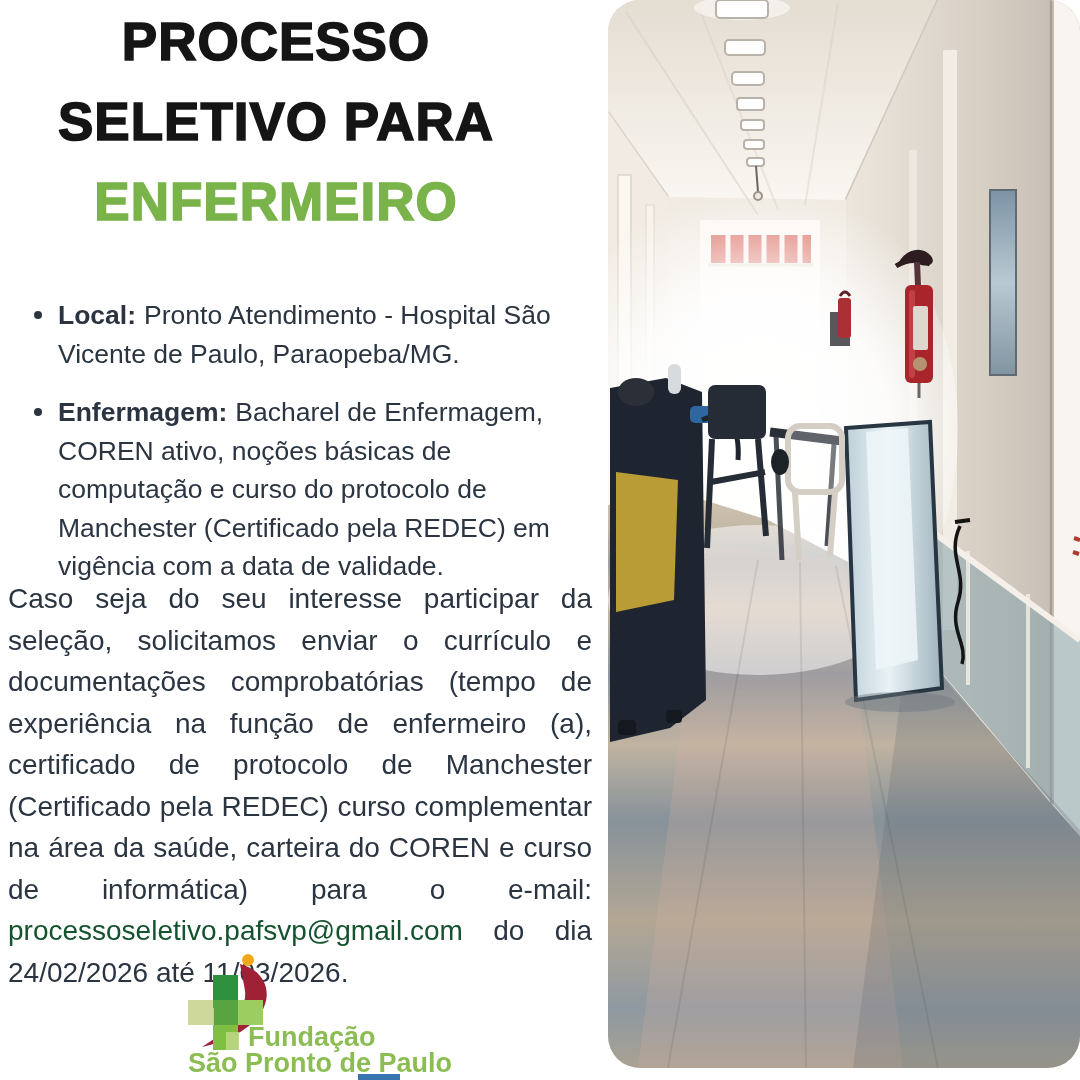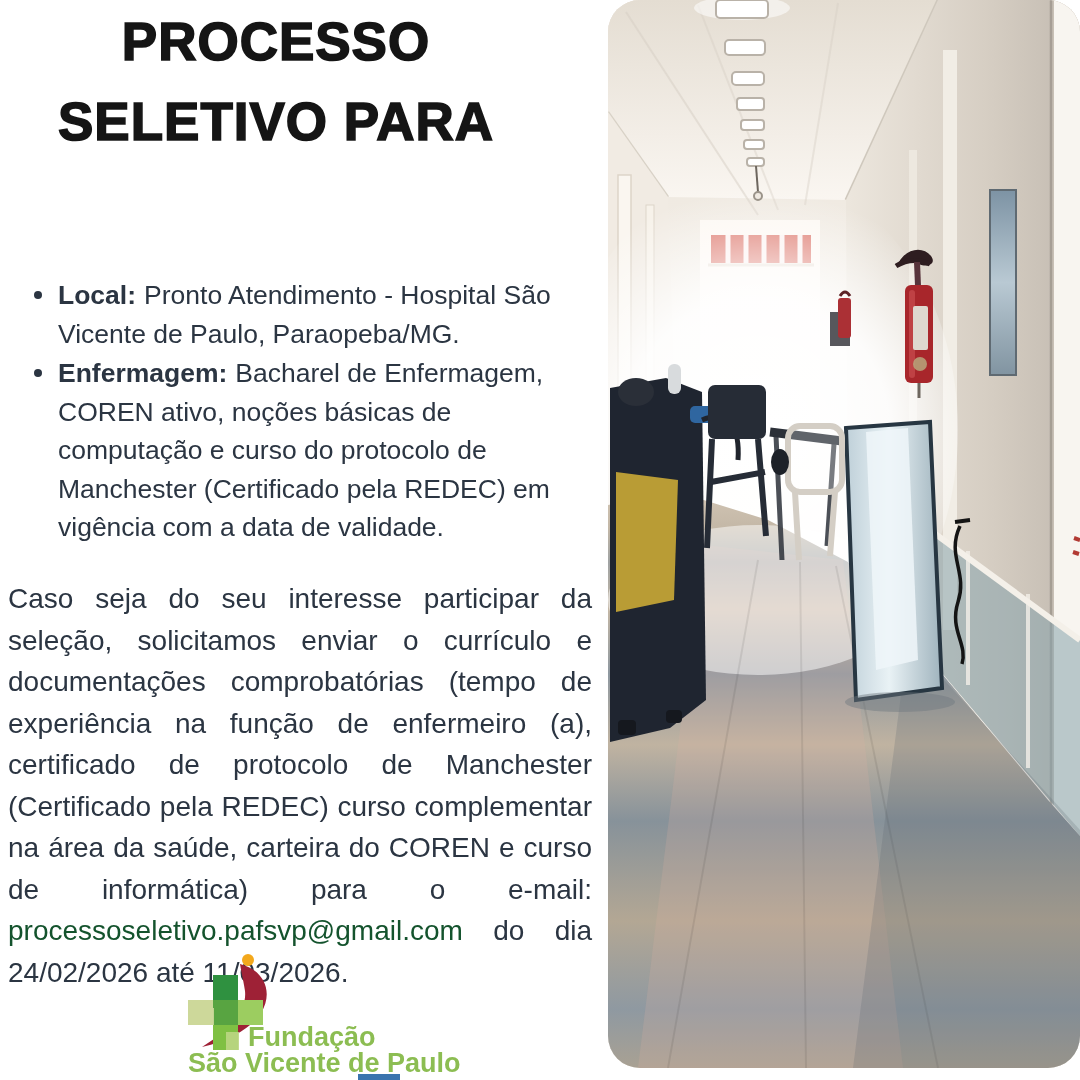--- a/index.html
+++ b/index.html
@@ -11,21 +11,21 @@
   .left { position:absolute; left:0; top:0; width:600px; height:1080px; }
 
   .title { position:absolute; left:0; top:2px; width:552px; text-align:center; }
   .title span { display:block; font-weight:800; font-size:53px; line-height:80px;
                 letter-spacing:1px; -webkit-text-stroke:1.6px currentColor; }
   .t-black { color:#151515; }
   .t-green { color:#79b34a; }
 
   .details { position:absolute; left:32px; top:276px; width:556px; list-style:none; }
   .details li { position:relative; padding-left:26px; font-size:26.5px; line-height:38.5px;
-                color:#2b3542; margin-bottom:1px; }
+                color:#2b3542; margin-bottom:1px;margin-top:20px; }
   .details li::before { content:""; position:absolute; left:2px; top:15px; width:8px; height:8px;
                         border-radius:50%; background:#2b3542; }
   .lbl { font-weight:700; margin-right:8px; }
 
   .para { position:absolute; left:8px; top:578px; width:584px; font-size:28px;
           line-height:41.5px; color:#2b3542; text-align:justify; }
   .para .email { color:#14532d; }
 
   
   .logo { position:absolute; left:0; top:946px; width:600px; height:134px; }
@@ -42,20 +42,21 @@
 </head>
 <body>
 
 <div class="canvas">
 
   <div class="left">
 
     <div class="title">
       <span class="t-black">PROCESSO</span>
       <span class="t-black">SELETIVO PARA</span>
+      <span class="t-green">ENFERMEIRO</span>
     </div>
 
     <ul class="details">
       <li>
         <span class="lbl">Local:</span><span>Pronto Atendimento - Hospital São Vicente de Paulo, Paraopeba/MG.</span>
       </li>
       <li>
         <span class="lbl">Enfermagem:</span><span>Bacharel de Enfermagem, COREN ativo, noções básicas de computação e curso do protocolo de Manchester (Certificado pela REDEC) em vigência com a data de validade.</span>
       </li>
     </ul>
@@ -72,21 +73,21 @@
         <rect x="18" y="52" width="25" height="25" fill="#cdd89a"></rect>
         <rect x="43" y="52" width="25" height="25" fill="#58a441"></rect>
         <rect x="68" y="52" width="25" height="25" fill="#9ccd60"></rect>
         <rect x="43" y="77" width="25" height="25" fill="#7fc043"></rect>
         <rect x="30" y="60" width="14" height="17" fill="#cdd89a" opacity="0.9"></rect>
         <rect x="56" y="84" width="13" height="18" fill="#bcd684" opacity="0.9"></rect>
 
         <circle cx="78" cy="12" r="6" fill="#f3a81c"></circle>
       </svg>
       <div class="logo-l1">Fundação</div>
-      <div class="logo-l2">São Vicente de Paulo</div>
+      <div class="logo-l2">São Pronto de Paulo</div>
       <div class="logo-bar"></div>
     </div>
   </div>
 
   <div class="photo">
     <svg viewBox="0 0 472 1068" preserveAspectRatio="none">
       <defs>
         <linearGradient id="wallsg" x1="0" y1="0" x2="0" y2="1">
             <stop offset="0" stop-color="#e9e2d8"></stop>
             <stop offset="0.3" stop-color="#f4efe8"></stop>

